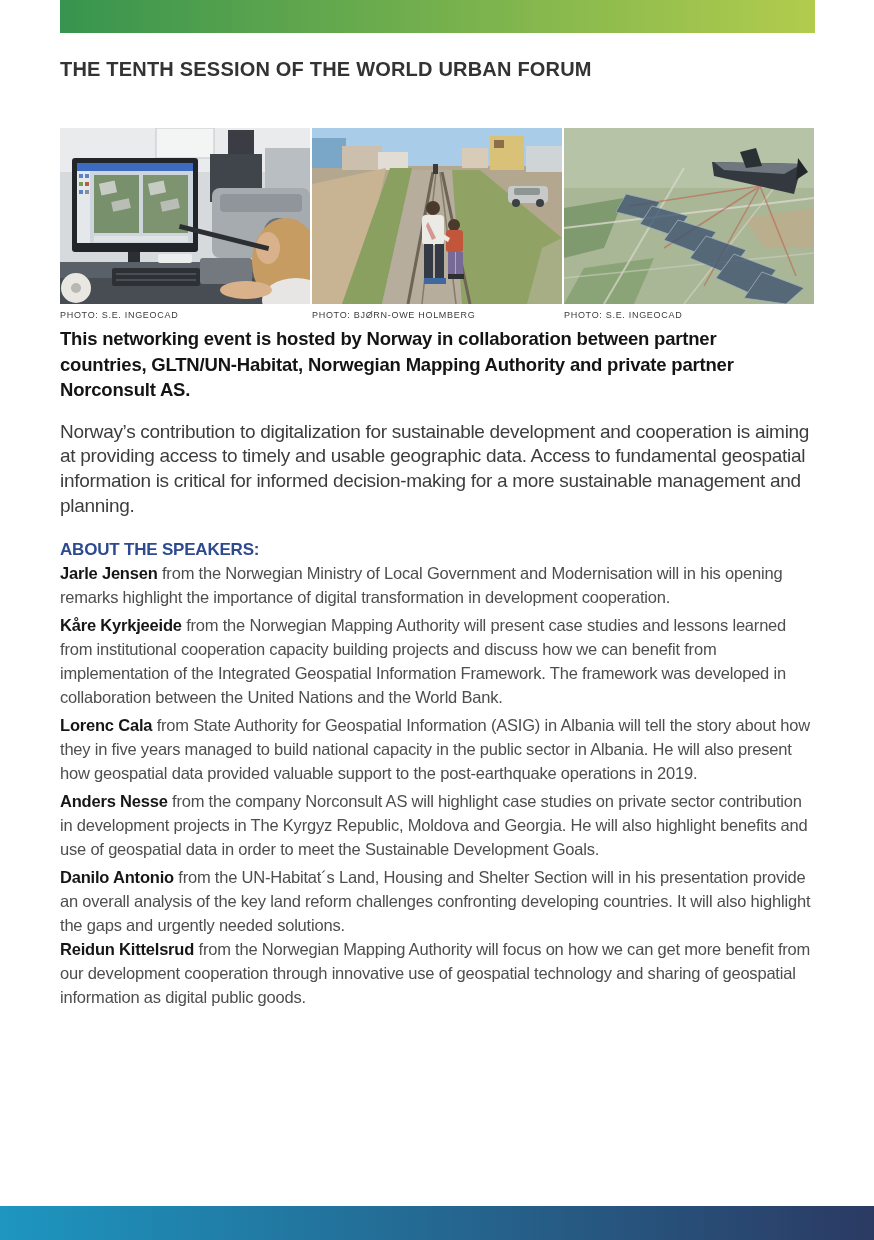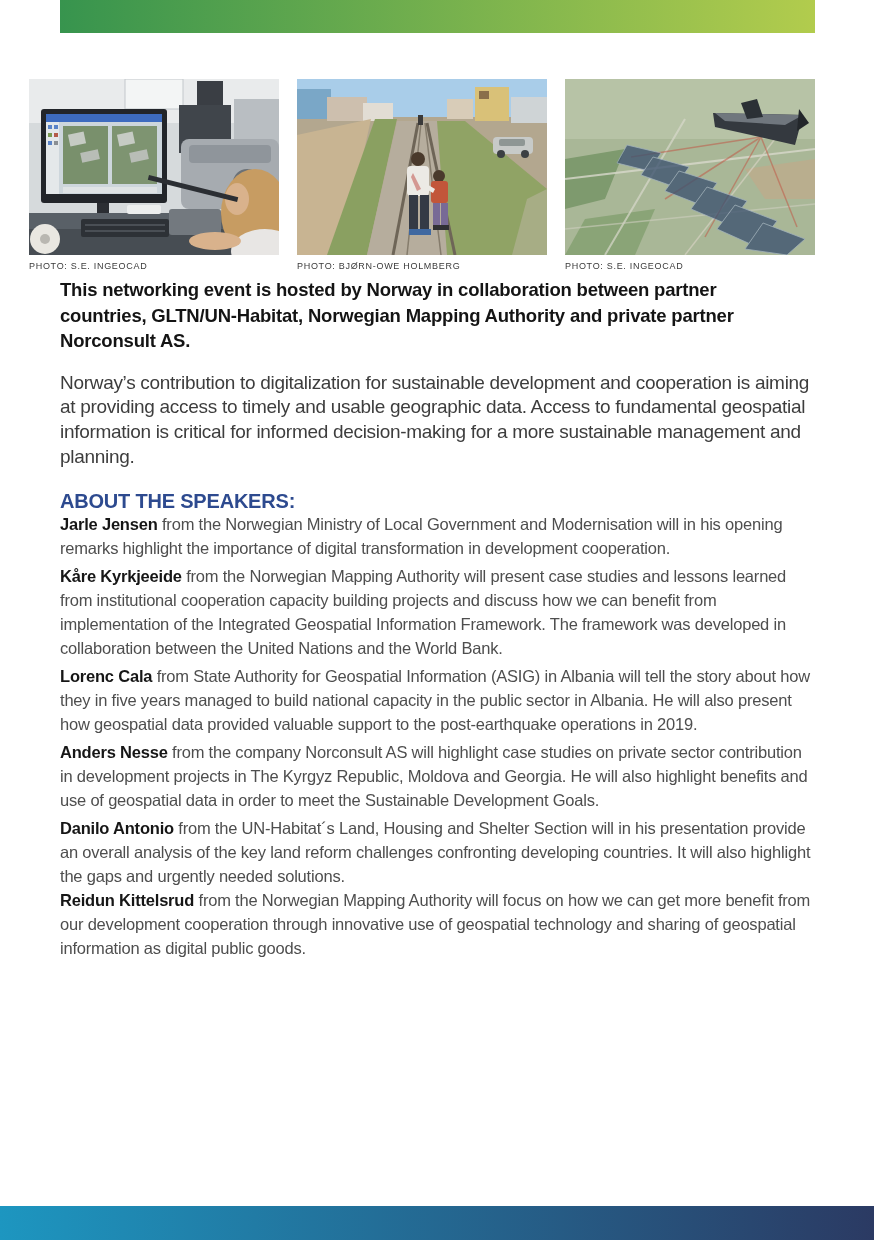--- a/index.html
+++ b/index.html
@@ -23,22 +23,21 @@
     margin-top: 23px;
     font-size: 20px;
     line-height: 26px;
     font-weight: bold;
     letter-spacing: 0.2px;
     color: #333333;
   }
   .photos {
     margin-top: 46px;
     display: flex;
-    gap: 18px;
-    justify-content: flex-end;
+    gap: 2px;
   }
   .photos figure { width: 250px; }
   .photos svg.photo {
     display: block;
     width: 250px;
     height: 176px;
     background: #cfd3d6;
   }
   .photos figcaption {
     margin-top: 6px;
@@ -59,21 +58,21 @@
   p.intro-lead {
     margin-top: 17px;
     max-width: 758px;
     font-size: 19px;
     line-height: 24.8px;
     letter-spacing: -0.3px;
     color: #3d3d3d;
   }
   h2.section-heading {
     margin-top: 20px;
-    font-size: 20px;
+    font-size: 17px;
     line-height: 22px;
     font-weight: bold;
     letter-spacing: -0.2px;
     color: var(--heading-blue, #2d4a8f);
   }
   p.speaker {
     margin-top: 0;
     max-width: 758px;
     font-size: 16.5px;
     line-height: 24px;
@@ -92,20 +91,21 @@
   }
 </style>
 </head>
 <body>
 
 <div class="page" style="--heading-blue: #2d4a8f;">
 
   <div class="top-bar" style="background: linear-gradient(90deg, rgb(55, 148, 78), rgb(178, 204, 77));"></div>
 
   <div class="content">
+    <h1 class="page-title">THE TENTH SESSION OF THE WORLD URBAN FORUM</h1>
 
     <div class="photos">
 
       <figure>
         <svg class="photo" viewBox="0 0 250 176" aria-hidden="true">
           <rect width="250" height="176" fill="#d6dadc"></rect>
           <rect width="250" height="44" fill="#e9ebec"></rect>
           <rect x="96" y="0" width="58" height="30" fill="#f3f5f5" stroke="#c3c8cb"></rect>
           <rect x="168" y="2" width="26" height="26" fill="#3a3e44"></rect>
           <rect x="205" y="20" width="45" height="60" fill="#b9bec2"></rect>

